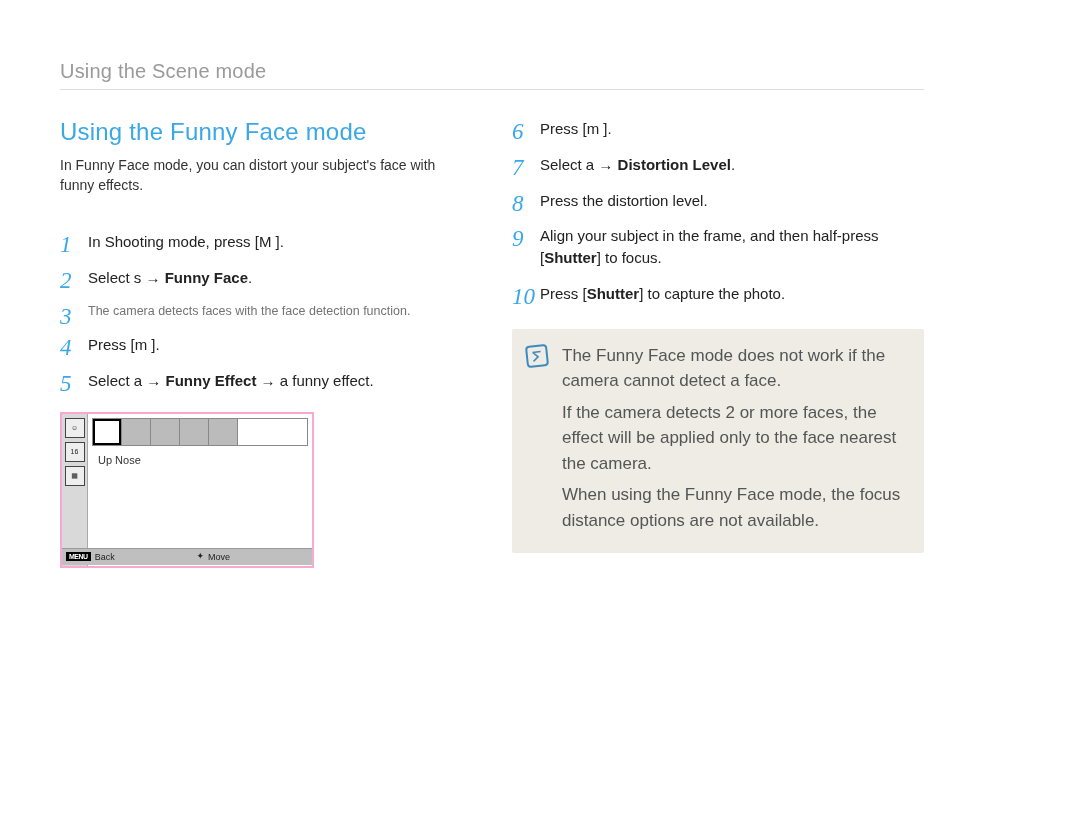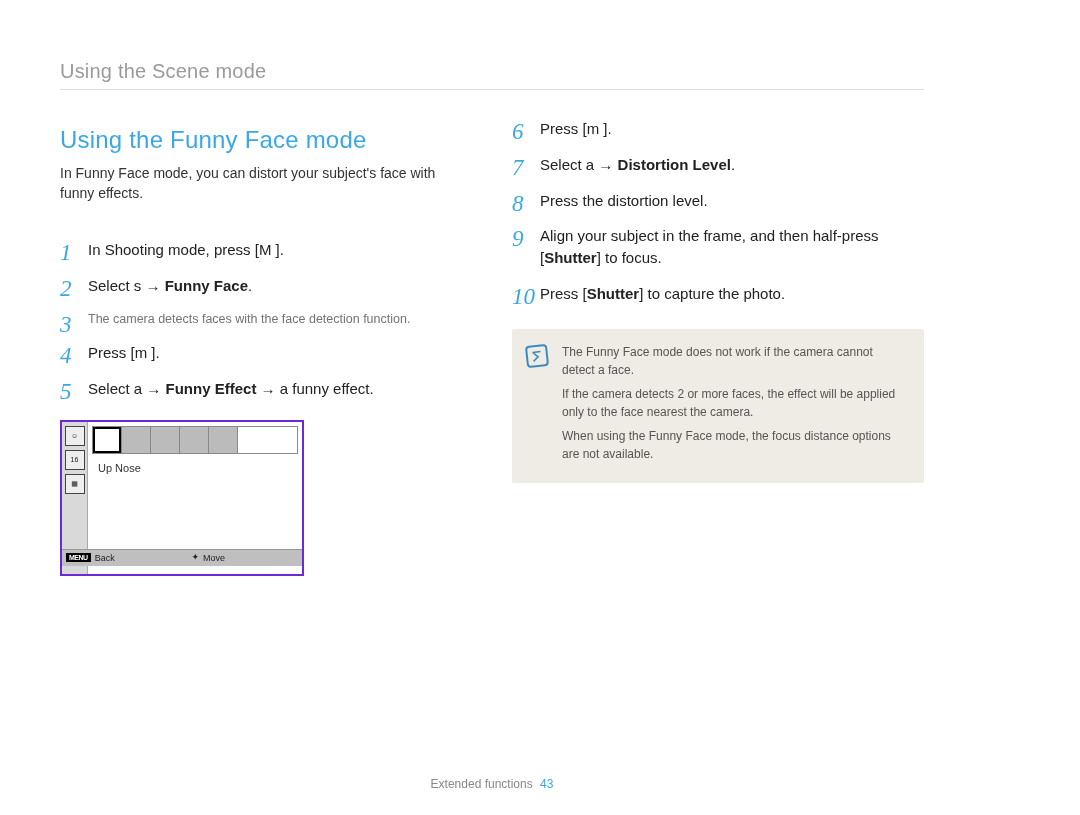--- a/index.html
+++ b/index.html
@@ -31,21 +31,21 @@
     display: flex;
     gap: 40px;
   }
   .col {
     flex: 1 1 50%;
   }
   .section-title {
     color: #3aa7e6;
     font-size: 24px;
     font-weight: 400;
-    margin: 8px 0 10px 0;
+    margin: 0 0 10px 0;
     letter-spacing: 0.2px;
   }
   .intro {
     font-size: 14px;
     margin: 0 0 36px 0;
     color: #333;
     line-height: 1.4;
   }
   ol.steps {
     list-style: none;
@@ -78,26 +78,27 @@
     color: #737373;
     margin-top: 8px;
     line-height: 1.4;
   }
   b { font-weight: 600; }
 
   
   .screen {
     width: 240px;
     height: 152px;
-    border: 2px solid #6d28d9;
+    border: 2px solid #f9a8d4;
     margin-top: 20px;
     background: #fff;
     position: relative;
     box-sizing: content-box;
     font-size: 10px;
+    padding-left: 10px;
   }
   .screen .sidebar {
     position: absolute;
     left: 0; top: 0;
     width: 26px;
     height: 100%;
     background: #d9d9d9;
     border-right: 1px solid #aaa;
     display: flex;
     flex-direction: column;
@@ -133,21 +134,21 @@
   }
   .screen .label {
     position: absolute;
     left: 36px;
     top: 40px;
     font-size: 11px;
     color: #333;
   }
   .screen .bottombar {
     position: absolute;
-    left: 0; bottom: 8px;
+    left: 0; bottom: 1px;
     right: 0;
     height: 16px;
     background: #bfbfbf;
     border-top: 1px solid #999;
     display: flex;
     align-items: center;
     font-size: 9px;
     color: #222;
   }
   .screen .bottombar .menuicon {
@@ -188,21 +189,21 @@
     color: #3b8bbf;
     border-radius: 4px;
     transform: rotate(-6deg);
     display: flex;
     align-items: center;
     justify-content: center;
     margin-top: 2px;
   }
   .notebox .noteicon svg { width: 12px; height: 12px; }
   .notebox .notetext {
-    font-size: 12px;
+    font-size: 17px;
     color: #555;
     line-height: 1.5;
   }
   .notebox .notetext p { margin: 0 0 6px 0; }
 
   .footer {
     position: absolute;
     bottom: 24px;
     left: 0; right: 0;
     text-align: center;
@@ -274,18 +275,14 @@
         </div>
         <div class="notetext" id="notes">
             <p>The Funny Face mode does not work if the camera cannot detect a face.</p>
             <p>If the camera detects 2 or more faces, the effect will be applied only to the face nearest the camera.</p>
             <p>When using the Funny Face mode, the focus distance options are not available.</p>
           </div>
       </div>
     </div>
   </div>
 
-  <div class="footer">
-    <span>Extended functions</span>
-    <span class="pgnum">43</span>
-  </div>
 
 </div>
 
 </body></html>

